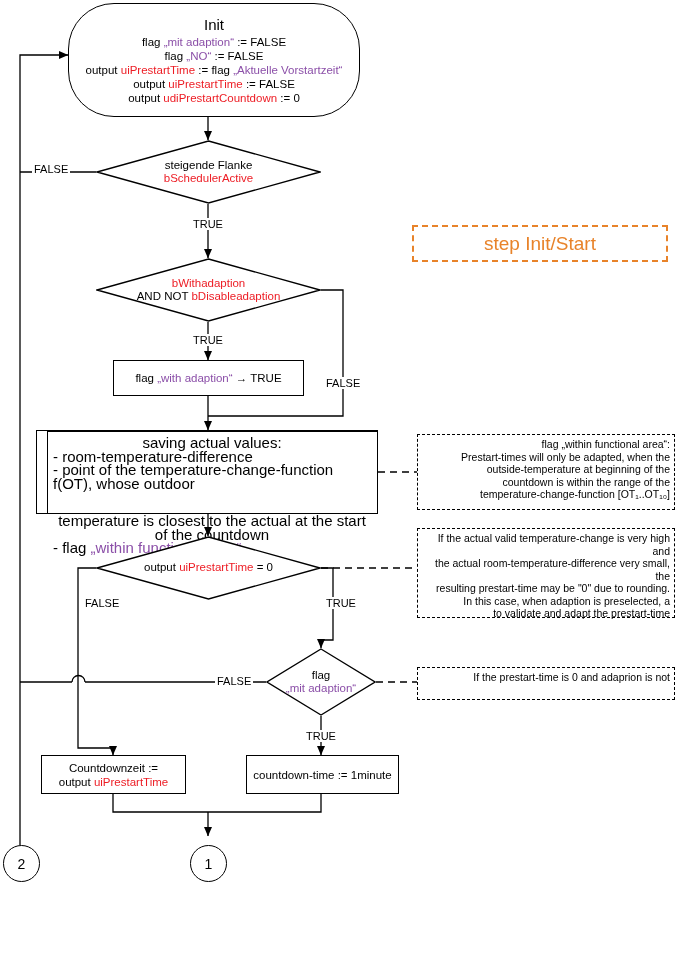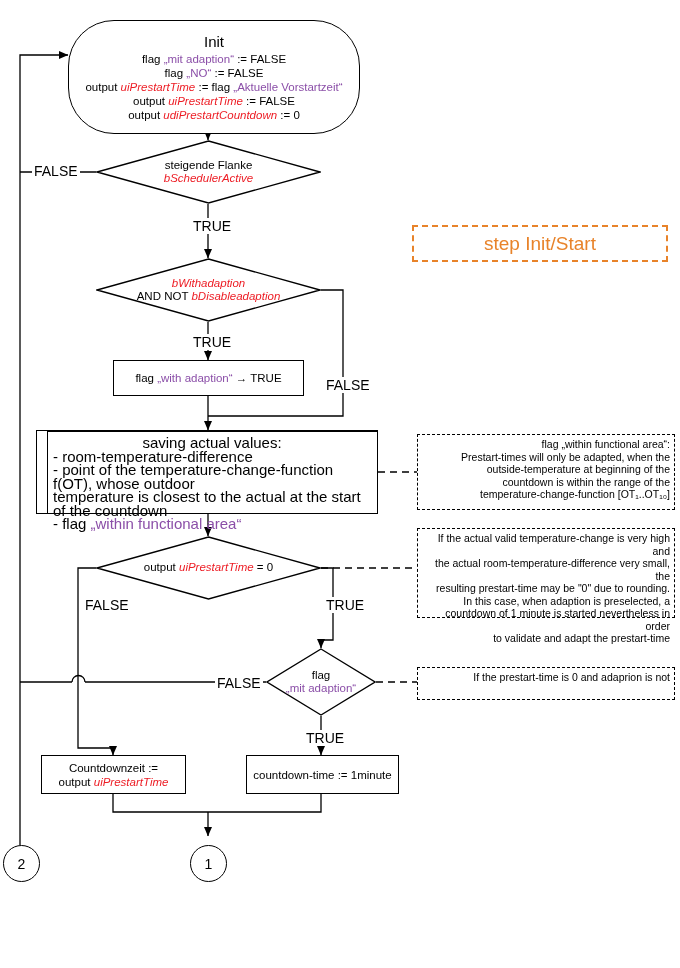--- a/index.html
+++ b/index.html
@@ -86,21 +86,21 @@
     border: 1.3px solid #000;
     border-radius: 50%;
     background: #fff;
     display: flex;
     align-items: center;
     justify-content: center;
     font-size: 14px;
   }
   .edge-label {
     position: absolute;
-    font-size: 14px;
+    font-size: 11px;
     color: #000;
     background: #fff;
     padding: 0 2px;
     white-space: nowrap;
     text-align: right;
   }
   .note {
     position: absolute;
     box-sizing: border-box;
     border: 1.6px dashed #000;
@@ -117,21 +117,21 @@
     border: 2px dashed #E8832A;
     color: #E8832A;
     background: #fff;
     font-size: 19px;
     display: flex;
     align-items: center;
     justify-content: center;
   }
   .t-title { font-size: 15px; margin-bottom: 2px; }
   .t-line { font-size: 11.5px; line-height: 14px; }
-  .red { color: #ED1C24; font-style: italic; }
+  .red { color: #ED1C24; }
   .purple { color: #8B4FA8; }
   .plain { color: #000; }
   .p-line { font-size: 11.5px; line-height: 14px; }
 </style>
 </head>
 <body>
 
 <div id="canvas">
 
   <svg class="wires" viewBox="0 0 680 968">
@@ -178,21 +178,21 @@
       <path d="M20,845 L20,845"></path>
     </g>
 
     <g stroke="#000" stroke-width="1.3" fill="none" stroke-dasharray="7,5">
       <path d="M378,472 L417,472"></path>
       <path d="M321,568 L417,568"></path>
       <path d="M376,682 L417,682"></path>
     </g>
   </svg>
 
-  <div class="node terminator" style="left:68px; top:20px; width:292px; height:114px; padding:4px 8px;">
+  <div class="node terminator" style="left:68px; top:3px; width:292px; height:114px; padding:4px 8px;">
     <div class="t-title">Init</div>
     <div class="t-line">
       <span class="plain">flag </span><span class="purple">„mit adaption“</span><span class="plain"> := FALSE</span>
     </div>
     <div class="t-line">
       <span class="plain">flag  </span><span class="purple">„NO“</span><span class="plain"> := FALSE</span>
     </div>
     <div class="t-line">
       <span class="plain">output </span><span class="red">uiPrestartTime</span><span class="plain"> := flag </span><span class="purple">„Aktuelle Vorstartzeit“</span>
     </div>
@@ -236,21 +236,21 @@
     </div>
   </div>
 
   <div class="node predef" style="left:36px; top:430px; width:342px; height:84px; position:absolute;">
     <div class="sidebar-line"></div>
     <div class="topband"></div>
     <div class="pbody">
       <div style="text-align:center;">saving actual values:</div>
       <div style="text-align:left;">- room-temperature-difference</div>
       <div style="text-align:left;">- point of the temperature-change-function f(OT), whose outdoor</div>
-      <div style="text-align:left;">   temperature is closest to the actual at the start of the countdown</div>
+      <div style="text-align:center;margin-top:24px;">   temperature is closest to the actual at the start of the countdown</div>
       <div style="text-align:left;">
         <span class="plain">- flag </span><span class="purple">„within functional area“</span>
       </div>
     </div>
   </div>
 
   <div class="diamond-wrap" style="left:96px; top:536px; width:225px; height:64px;">
     <svg width="225" height="64">
       <polygon points="112.5,1 224,32 112.5,63 1,32" fill="#fff" stroke="#000" stroke-width="1.3"></polygon>
     </svg>
@@ -303,21 +303,20 @@
     <div>outside-temperature at beginning of the</div>
     <div>countdown is within the range of the</div>
     <div>temperature-change-function [OT₁..OT₁₀]</div>
   </div>
 
   <div class="note" style="left:417px; top:528px; width:258px; height:90px;">
     <div>If the actual valid temperature-change is very high and</div>
     <div>the actual room-temperature-difference very small, the</div>
     <div>resulting  prestart-time may be "0" due to rounding.</div>
     <div>In this case, when adaption is preselected, a</div>
-    <div>countdown of 1 minute is started nevertheless in order</div>
     <div>to validate and adapt the prestart-time</div>
   </div>
 
   <div class="note" style="left:417px; top:667px; width:258px; height:33px;">
     <div>If the prestart-time is 0 and adaprion is not</div>
   </div>
 
 </div>
 
 </body></html>

